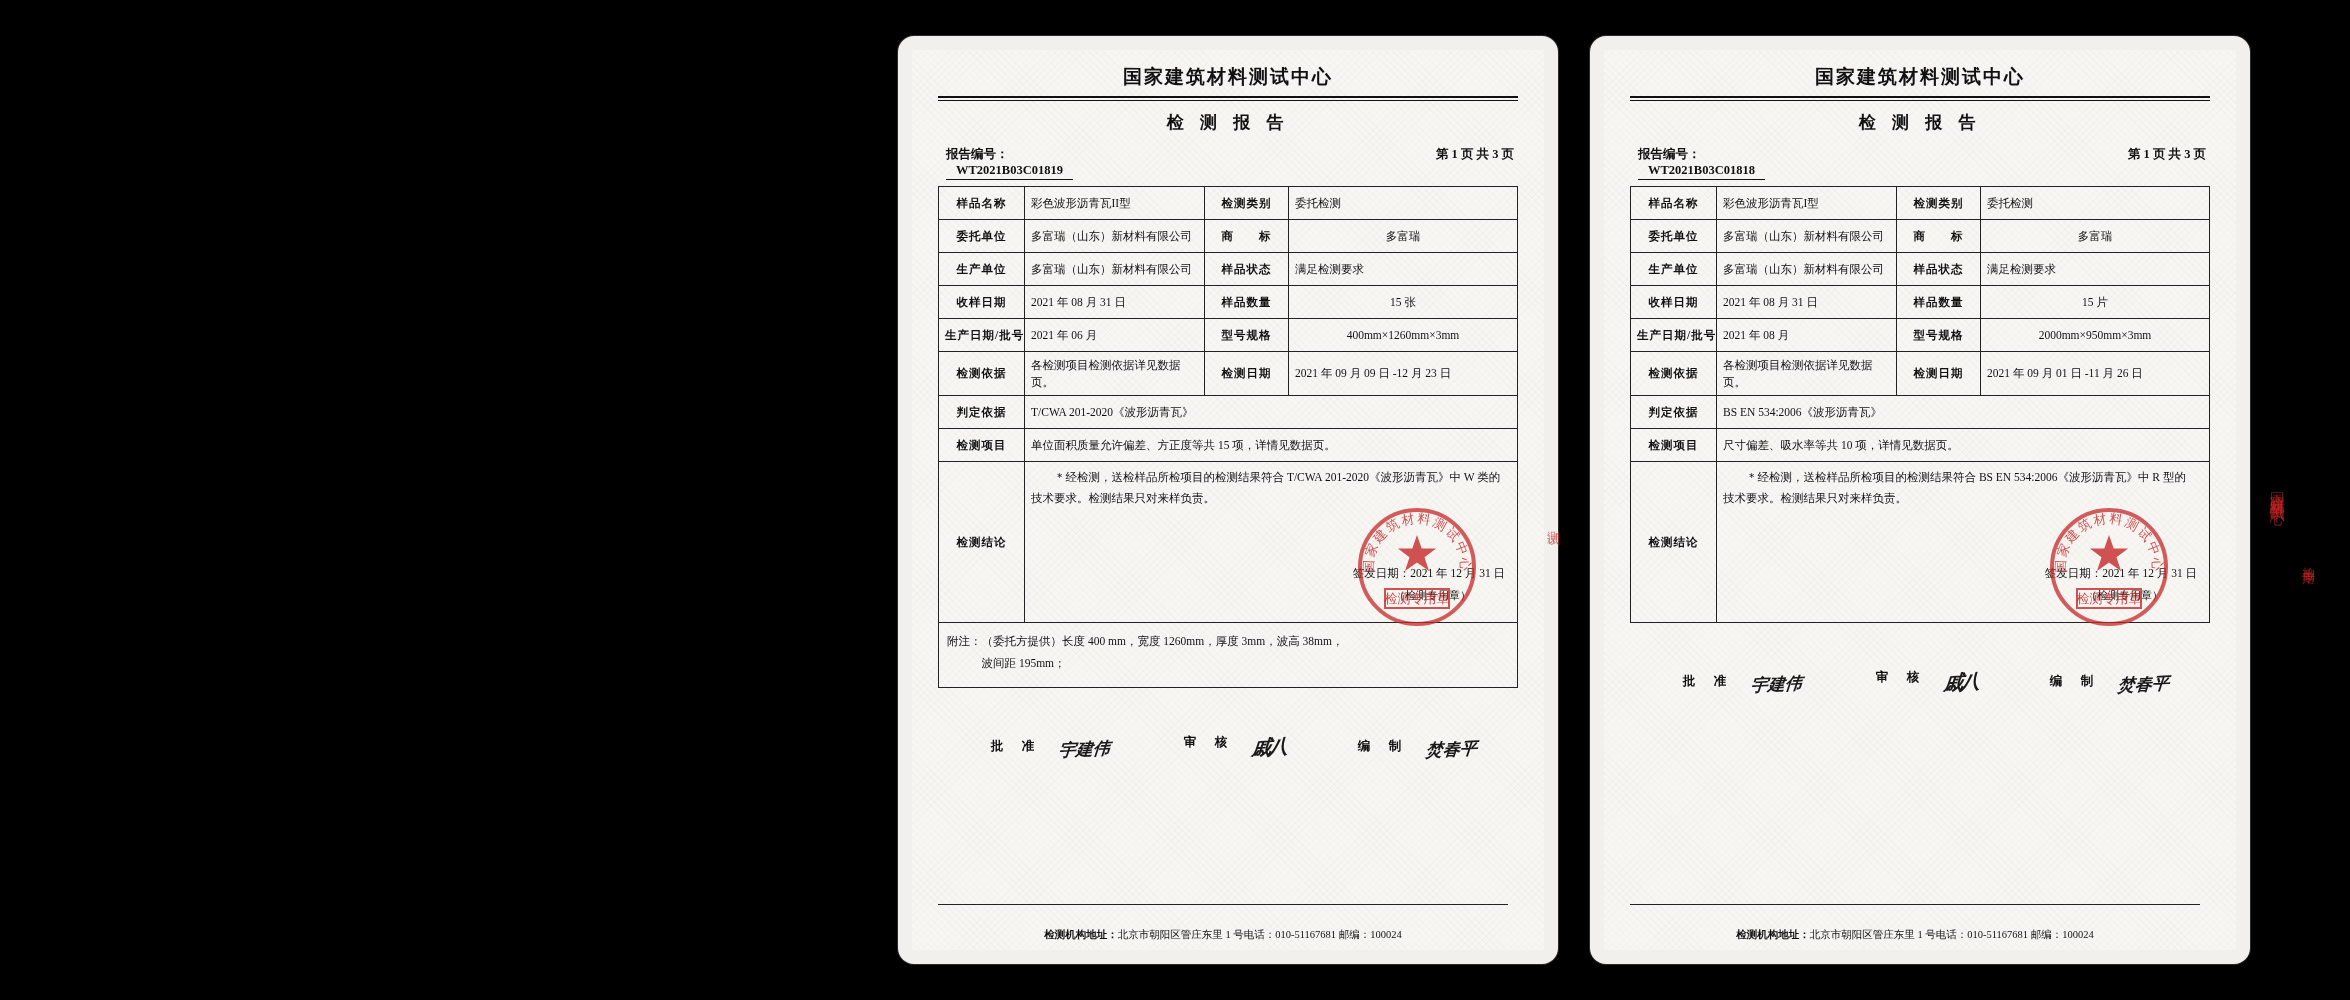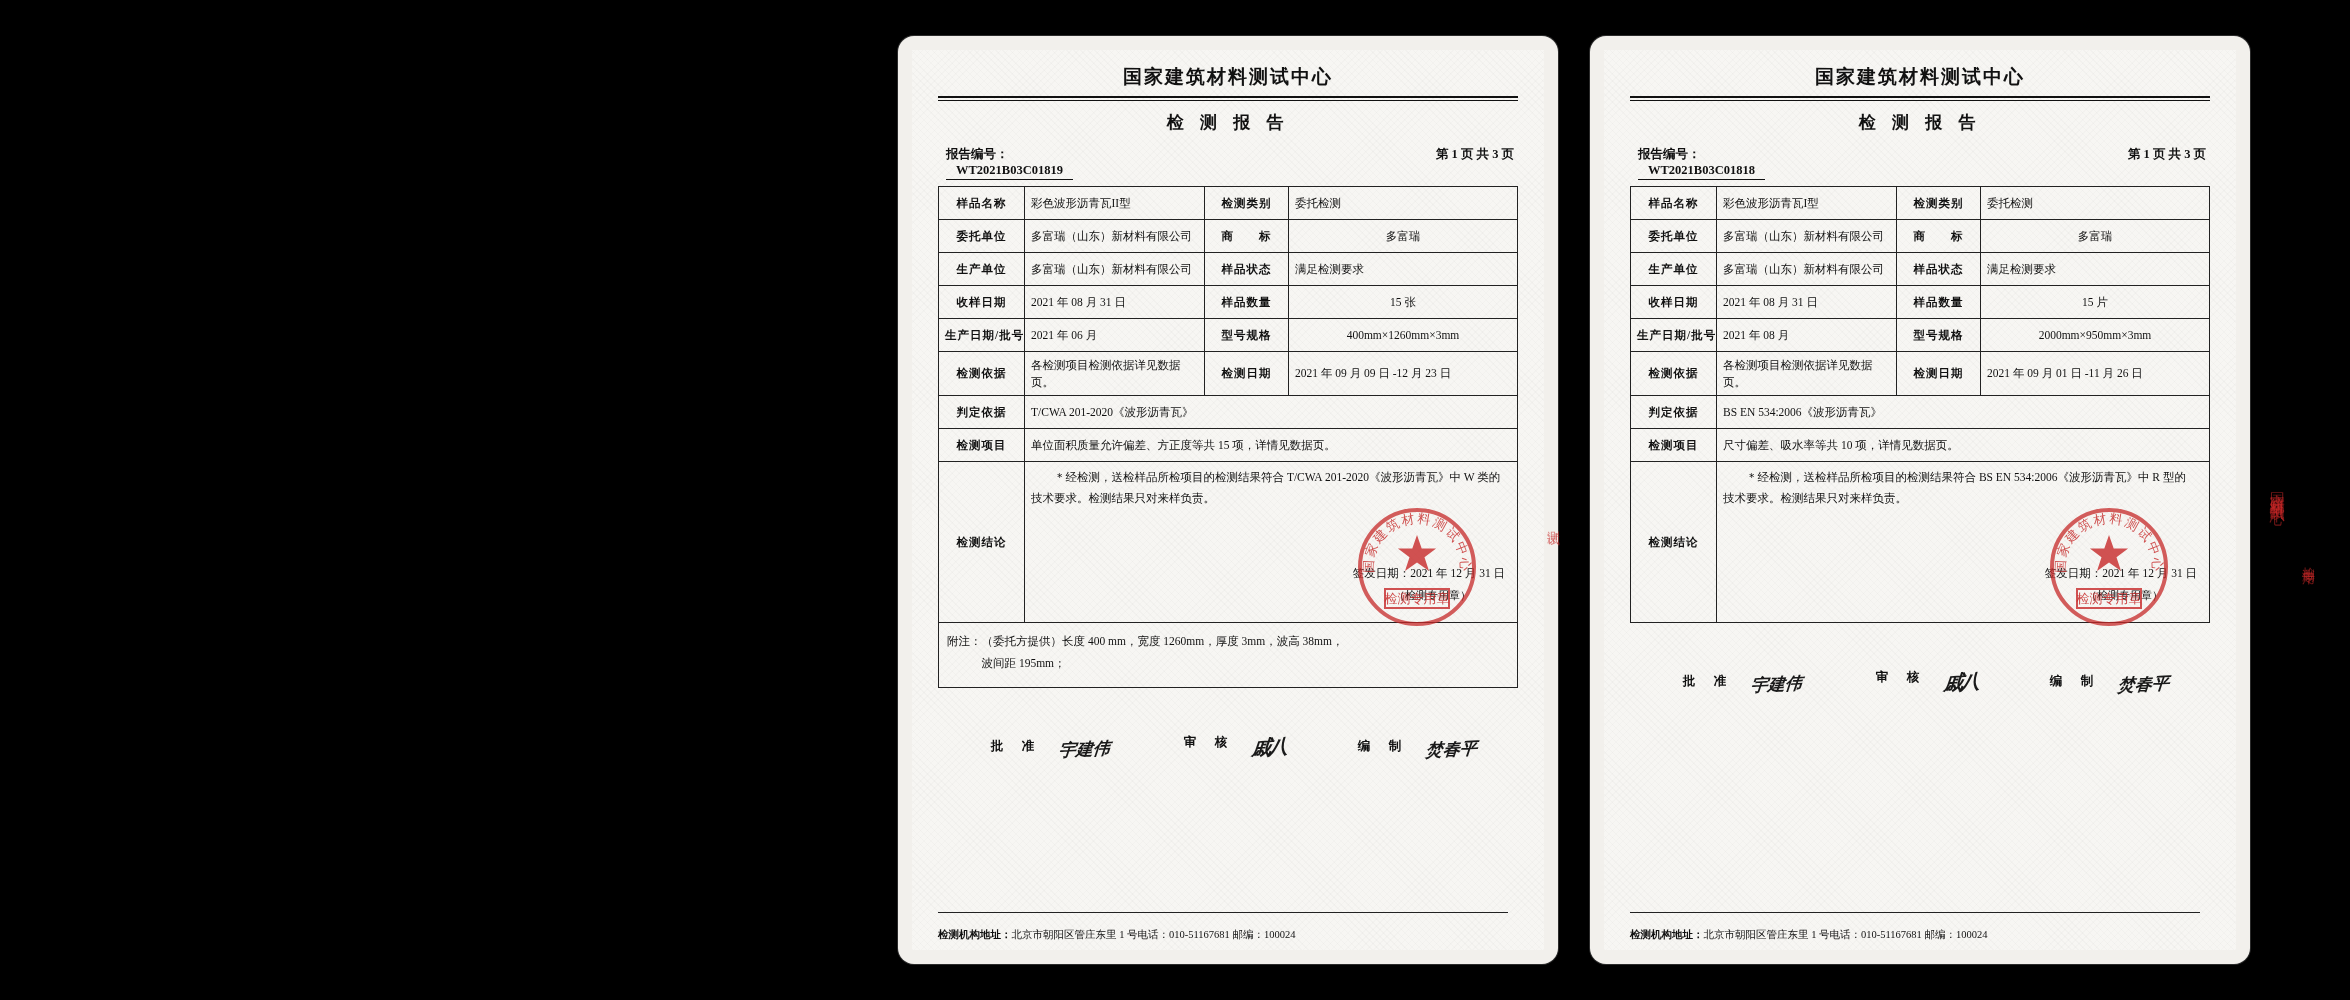--- a/index.html
+++ b/index.html
@@ -194,24 +194,24 @@
     font-size: 20px;
     letter-spacing: -4px;
   }
 
   .footer {
     position: absolute;
     left: 26px;
     right: 36px;
     bottom: 8px;
     border-top: 1px solid #222;
-    padding-top: 15px;
+    padding-top: 23px;
     font-size: 10.5px;
     color: #111;
-    text-align: left;
+    text-align: center;
     white-space: nowrap;
   }
   .footer b { font-weight: bold; }
 
   .edge-stamp {
     position: absolute;
     color: rgba(200, 40, 40, 0.55);
     font-size: 15px;
     line-height: 1.15;
     writing-mode: vertical-rl;

